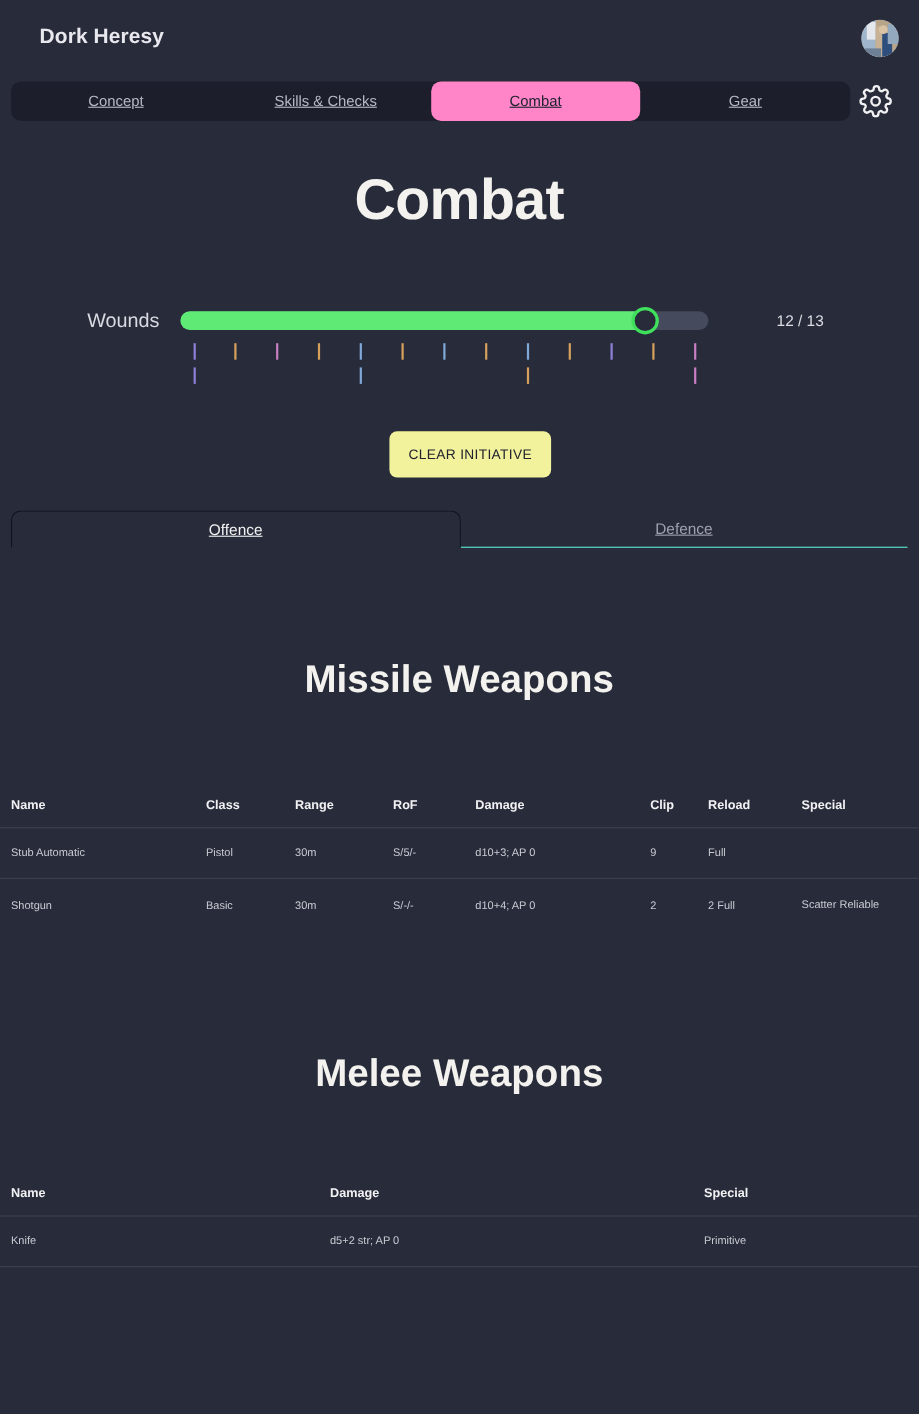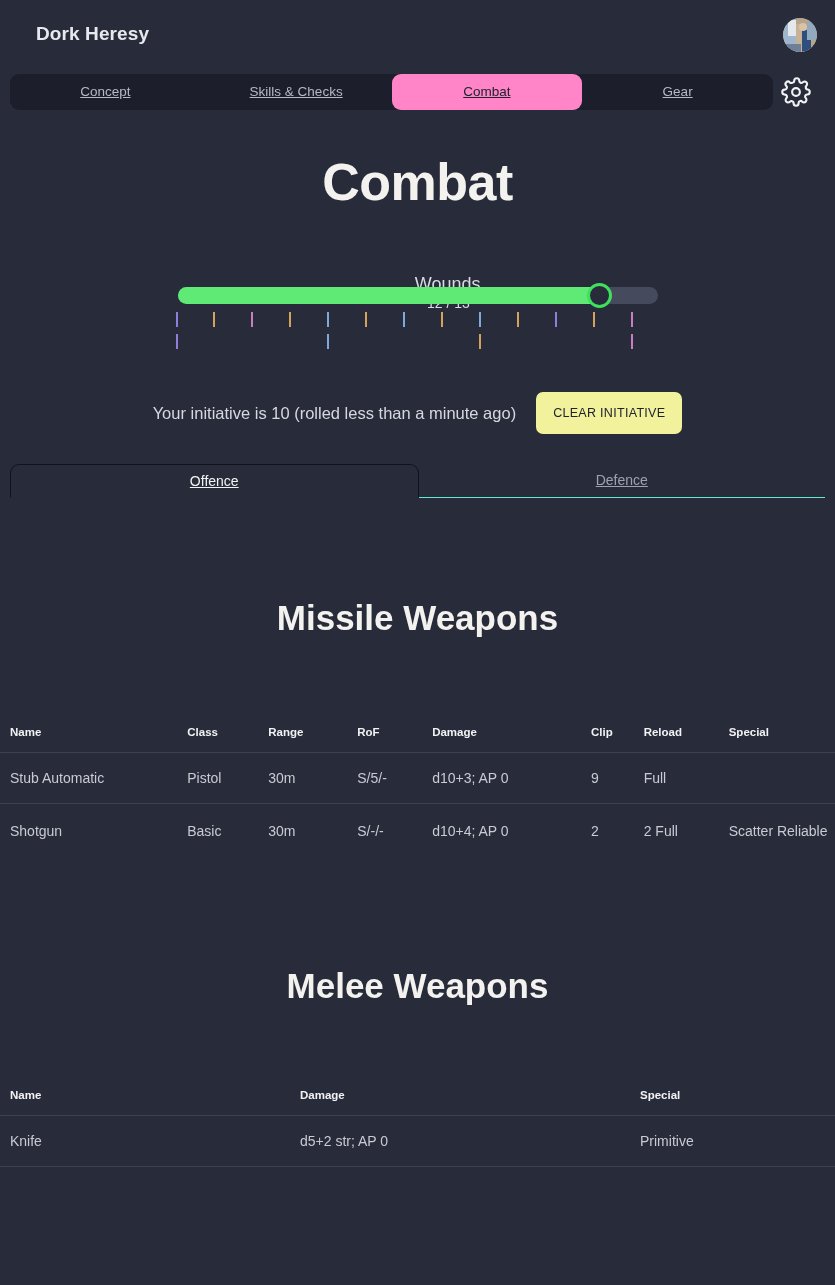--- a/index.html
+++ b/index.html
@@ -86,21 +86,20 @@
     margin-top: 36px;
     letter-spacing: -0.5px;
   }
 
   
   .sliders { margin-top: 62px; }
   .slider-row {
     display: flex;
     align-items: center;
     height: 34px;
-    flex-direction: column;
   }
   .slider-label {
     width: 164px;
     text-align: right;
     padding-right: 19px;
     font-size: 18px;
     color: #d9dae2;
   }
   .slider-track-wrap {
     position: relative;
@@ -226,21 +225,21 @@
   .missile-table { margin-top: 88px; }
   .melee-table { margin-top: 83px; }
   th {
     text-align: left;
     font-size: 11.5px;
     font-weight: bold;
     color: #f2f2f4;
     padding: 0 4px 14px 0;
   }
   td {
-    font-size: 14px;
+    font-size: 10px;
     color: #c9cad3;
     padding: 17px 4px 17px 0;
     border-top: 1px solid #3d4150;
     vertical-align: middle;
   }
   th:first-child, td:first-child { padding-left: 10px; }
   .melee-table tbody tr { border-bottom: 1px solid #3d4150; }
   .special-cell { line-height: 1.45; }
 </style>
 </head>
@@ -322,21 +321,20 @@
         <div class="tick" style="left: 11.5px; background: rgb(143, 127, 216);"></div>
         <div class="tick" style="left: 163.167px; background: rgb(127, 169, 216);"></div>
         <div class="tick" style="left: 314.833px; background: rgb(214, 161, 92);"></div>
         <div class="tick" style="left: 466.5px; background: rgb(199, 127, 194);"></div>
       </div>
   </div>
 
 </div>
 
 <div class="init-row">
-  <div class="init-text">Your initiative is 10 (rolled less than a minute ago)</div>
   <button class="clear-init-btn">CLEAR INITIATIVE</button>
 </div>
 
 <div class="subtabs">
   <div class="subtab active">Offence</div>
   <div class="subtab">Defence</div>
 </div>
 
 <div class="section-title missile-title">Missile Weapons</div>
 

